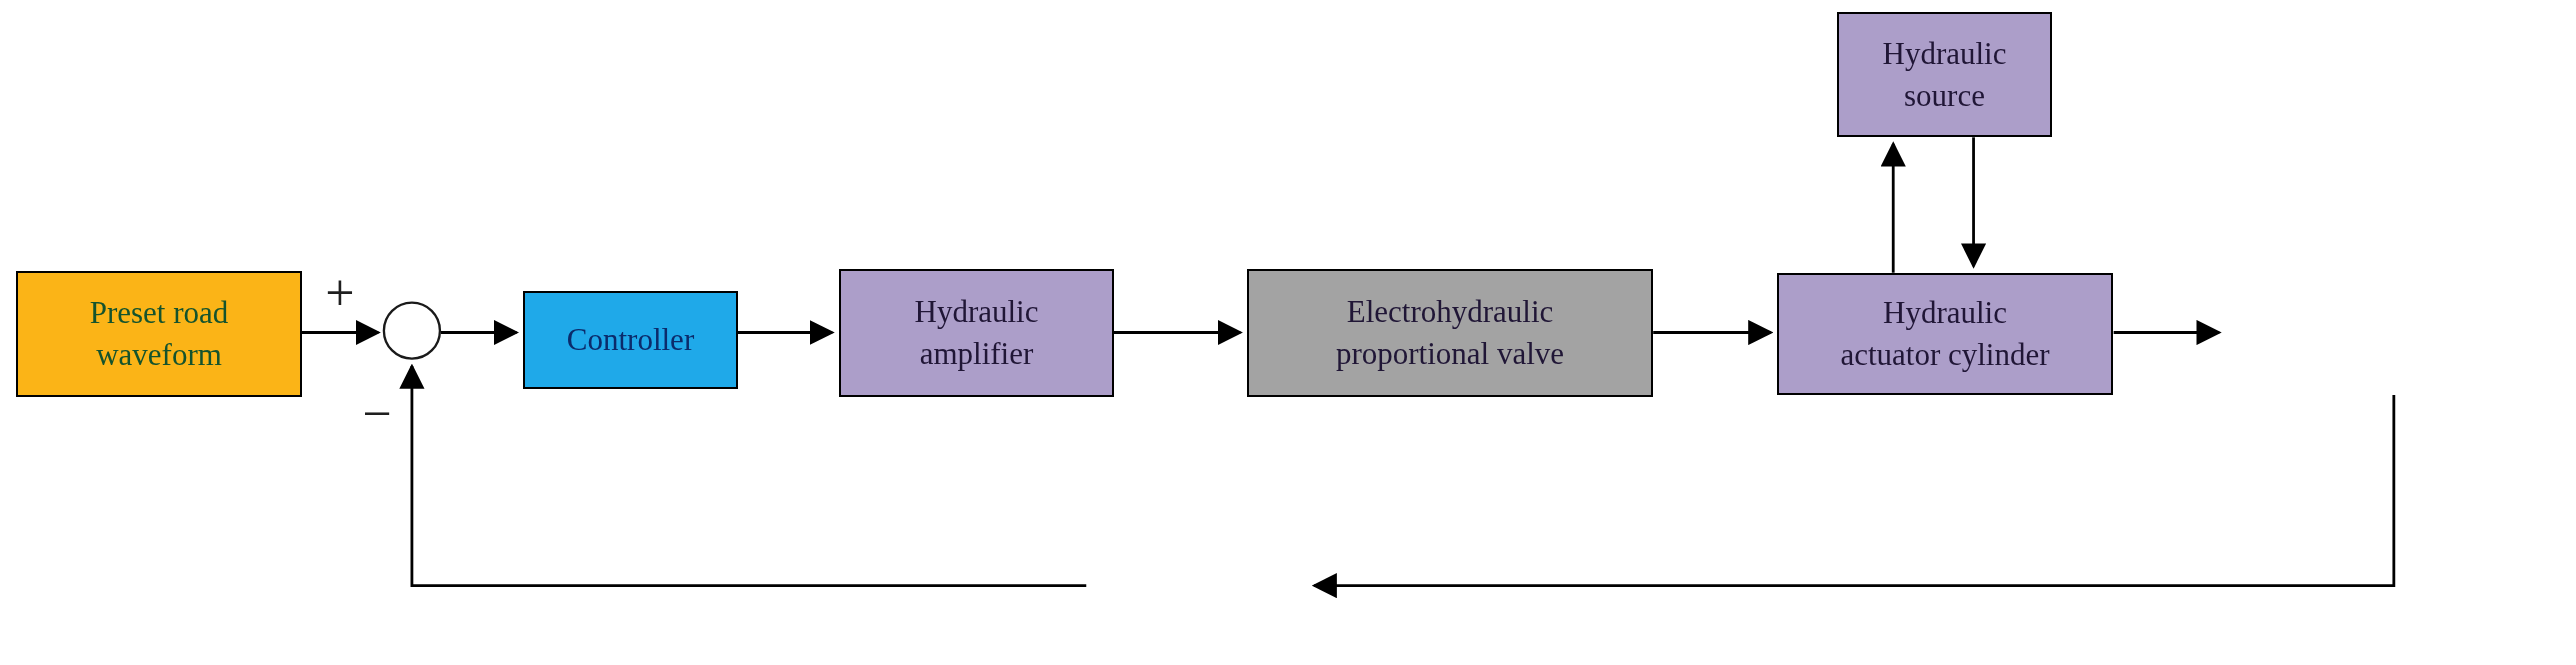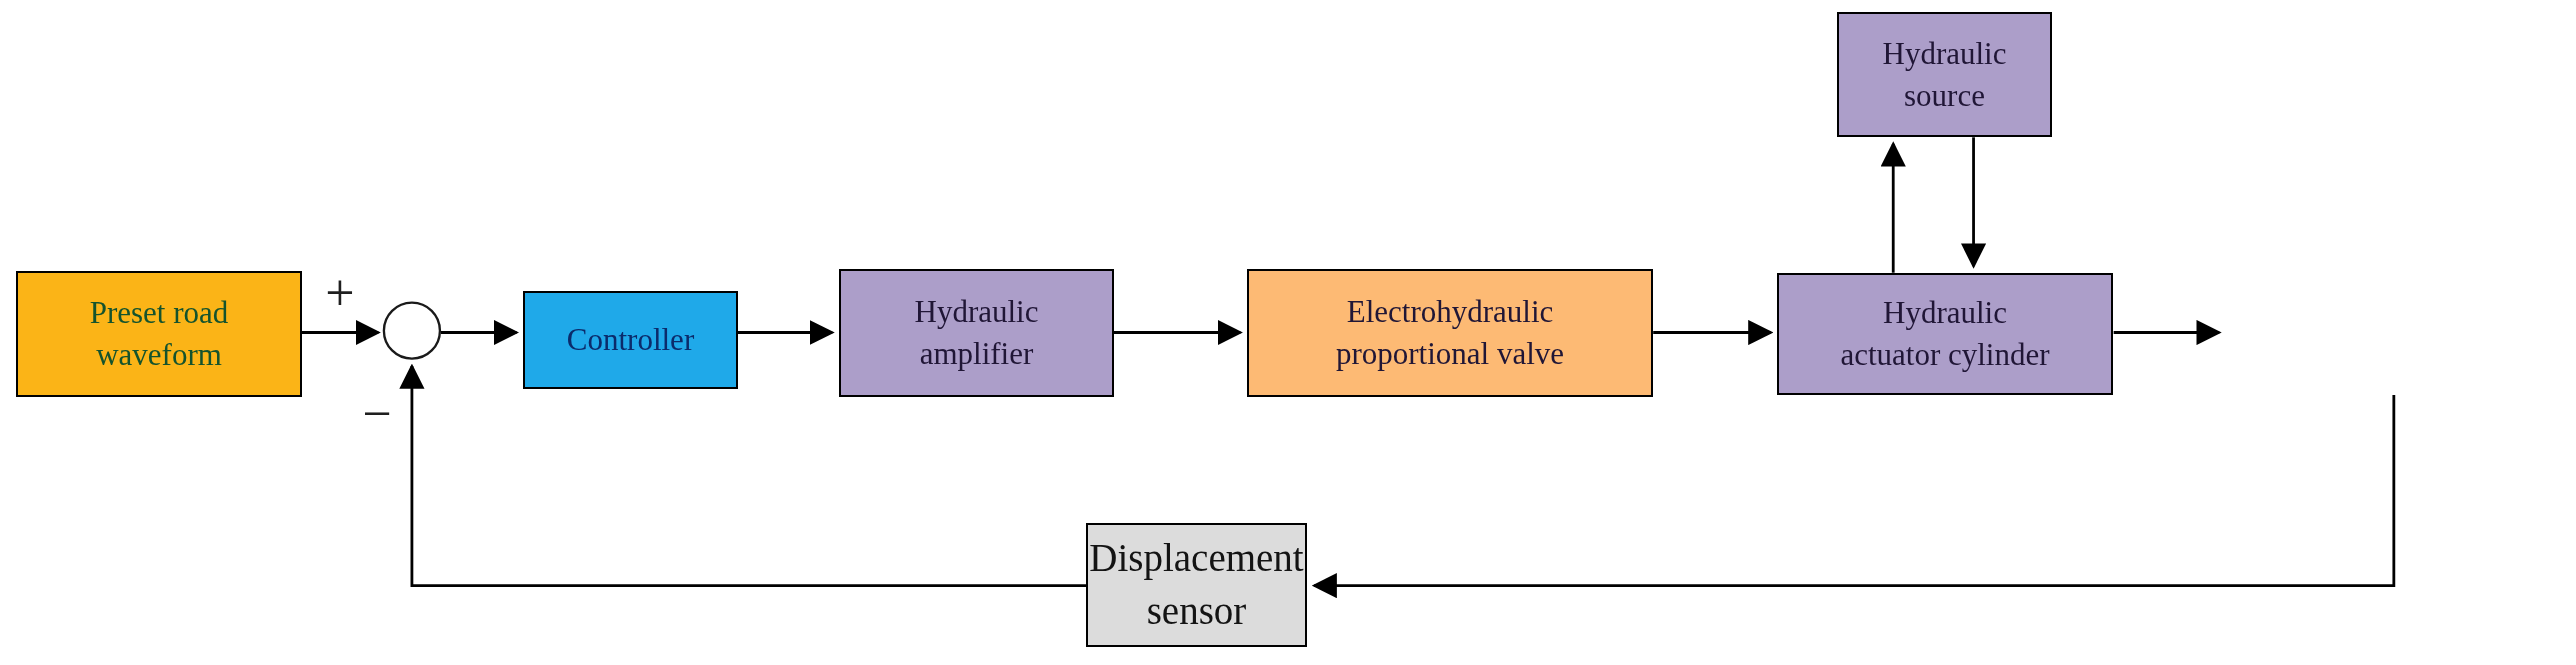--- a/index.html
+++ b/index.html
@@ -61,30 +61,28 @@
   </svg>
 
   <div class="block" style="left: 16px; top: 271px; width: 286px; height: 126px; background: rgb(251, 180, 23); color: #14532d; border-color: rgb(0, 0, 0);">Preset road
 waveform</div>
 
   <div class="block" style="left: 523px; top: 291px; width: 215px; height: 98px; background: rgb(31, 169, 233); color: rgb(11, 43, 107); border-color: rgb(0, 0, 0);">Controller</div>
 
   <div class="block" style="left: 839px; top: 269px; width: 275px; height: 128px; background: rgb(172, 158, 201); color: rgb(32, 22, 54); border-color: rgb(0, 0, 0);">Hydraulic
 amplifier</div>
 
-  <div class="block" style="left: 1247px; top: 269px; width: 406px; height: 128px; background: #fdba74; color: rgb(32, 22, 54); border-color: rgb(0, 0, 0);">Electrohydraulic
+  <div class="block" style="left: 1247px; top: 269px; width: 406px; height: 128px; background: #a3a3a3; color: rgb(32, 22, 54); border-color: rgb(0, 0, 0);">Electrohydraulic
 proportional valve</div>
 
   <div class="block" style="left: 1777px; top: 273px; width: 336px; height: 122px; background: rgb(172, 158, 201); color: rgb(32, 22, 54); border-color: rgb(0, 0, 0);">Hydraulic
 actuator cylinder</div>
 
   <div class="block" style="left: 1837px; top: 12px; width: 215px; height: 125px; background: rgb(172, 158, 201); color: rgb(32, 22, 54); border-color: rgb(0, 0, 0);">Hydraulic
 source</div>
 
 
-  <div class="block small-text" style="left: 1086px; top: 523px; width: 221px; height: 124px; background: rgb(220, 220, 220); color: rgb(20, 20, 20); border-color: rgb(0, 0, 0);">Displacement
-sensor</div>
 
   <span class="sign" style="left:310px;top:262px;">+</span>
   <span class="sign" style="left:347px;top:383px;">−</span>
 
 </div>
 
 
 </body></html>

